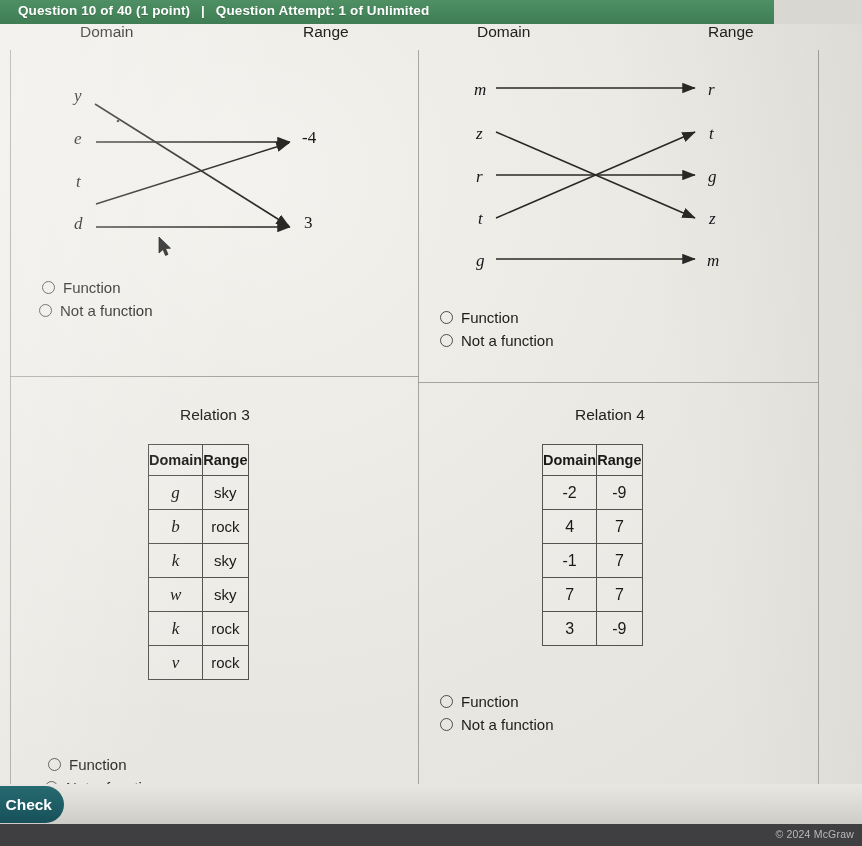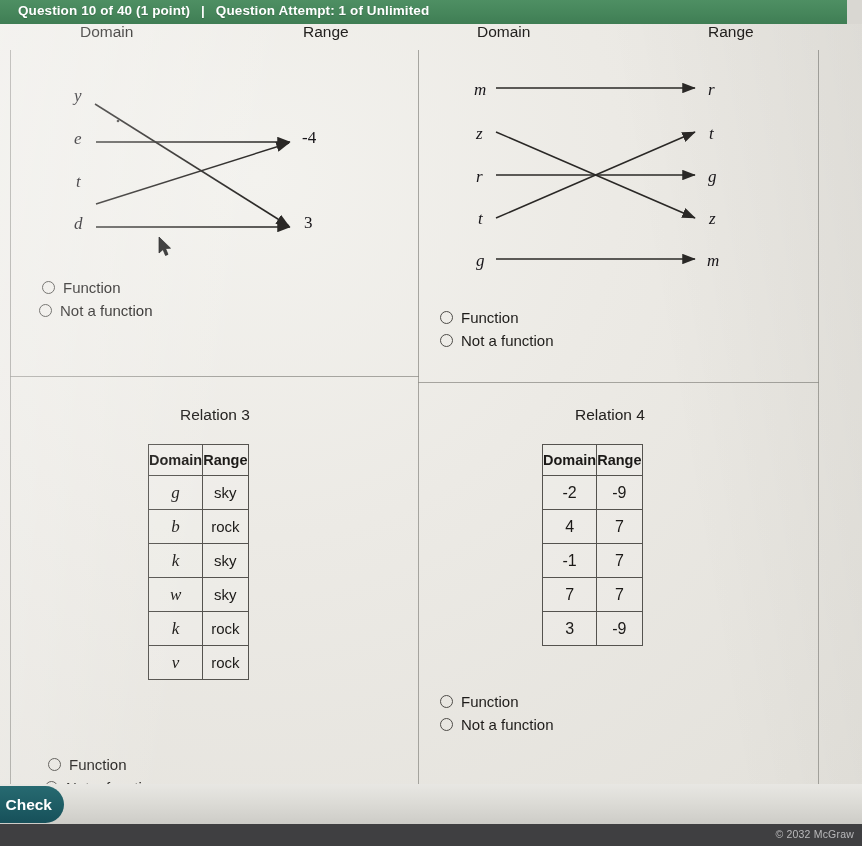--- a/index.html
+++ b/index.html
@@ -8,21 +8,21 @@
     width:862px;height:846px;
     background:#d9d7d2;
     font-family:"Liberation Sans", sans-serif;
     overflow:hidden;
     position:relative;
     -webkit-font-smoothing:antialiased;
   }
 
   
   .topbar{
-    position:absolute;left:0;top:0;width:847px;height:24px;
+    position:absolute;left:0;top:0;width:774px;height:24px;
     background:linear-gradient(180deg,#4e8f63 0%,#46865b 55%,#3f7d54 100%);
     overflow:hidden;
   }
   .topbar-text{
     position:absolute;left:18px;top:3px;
     font-size:13.5px;font-weight:bold;color:#ffffff;
     letter-spacing:.1px;white-space:nowrap;
     text-shadow:0 1px 1px rgba(0,0,0,.18);
   }
   .topbar-sep{padding:0 7px;font-weight:bold;}
@@ -325,14 +325,14 @@
 
   <svg class="cursor" viewBox="0 0 16 22">
     <polygon points="1,1 1,17 5,13.5 7.5,19.5 10,18.4 7.6,12.6 12.5,12.2" fill="#2b2b2b" stroke="#111" stroke-width="0.7"></polygon>
   </svg>
 </div>
 
 <div class="toolbar"></div>
 <button class="check-btn">Check</button>
 
 <div class="footer">
-  <div class="footer-text">© 2032 McGraw</div>
+  <div class="footer-text">© 2024 McGraw</div>
 </div>
 
 </body></html>

